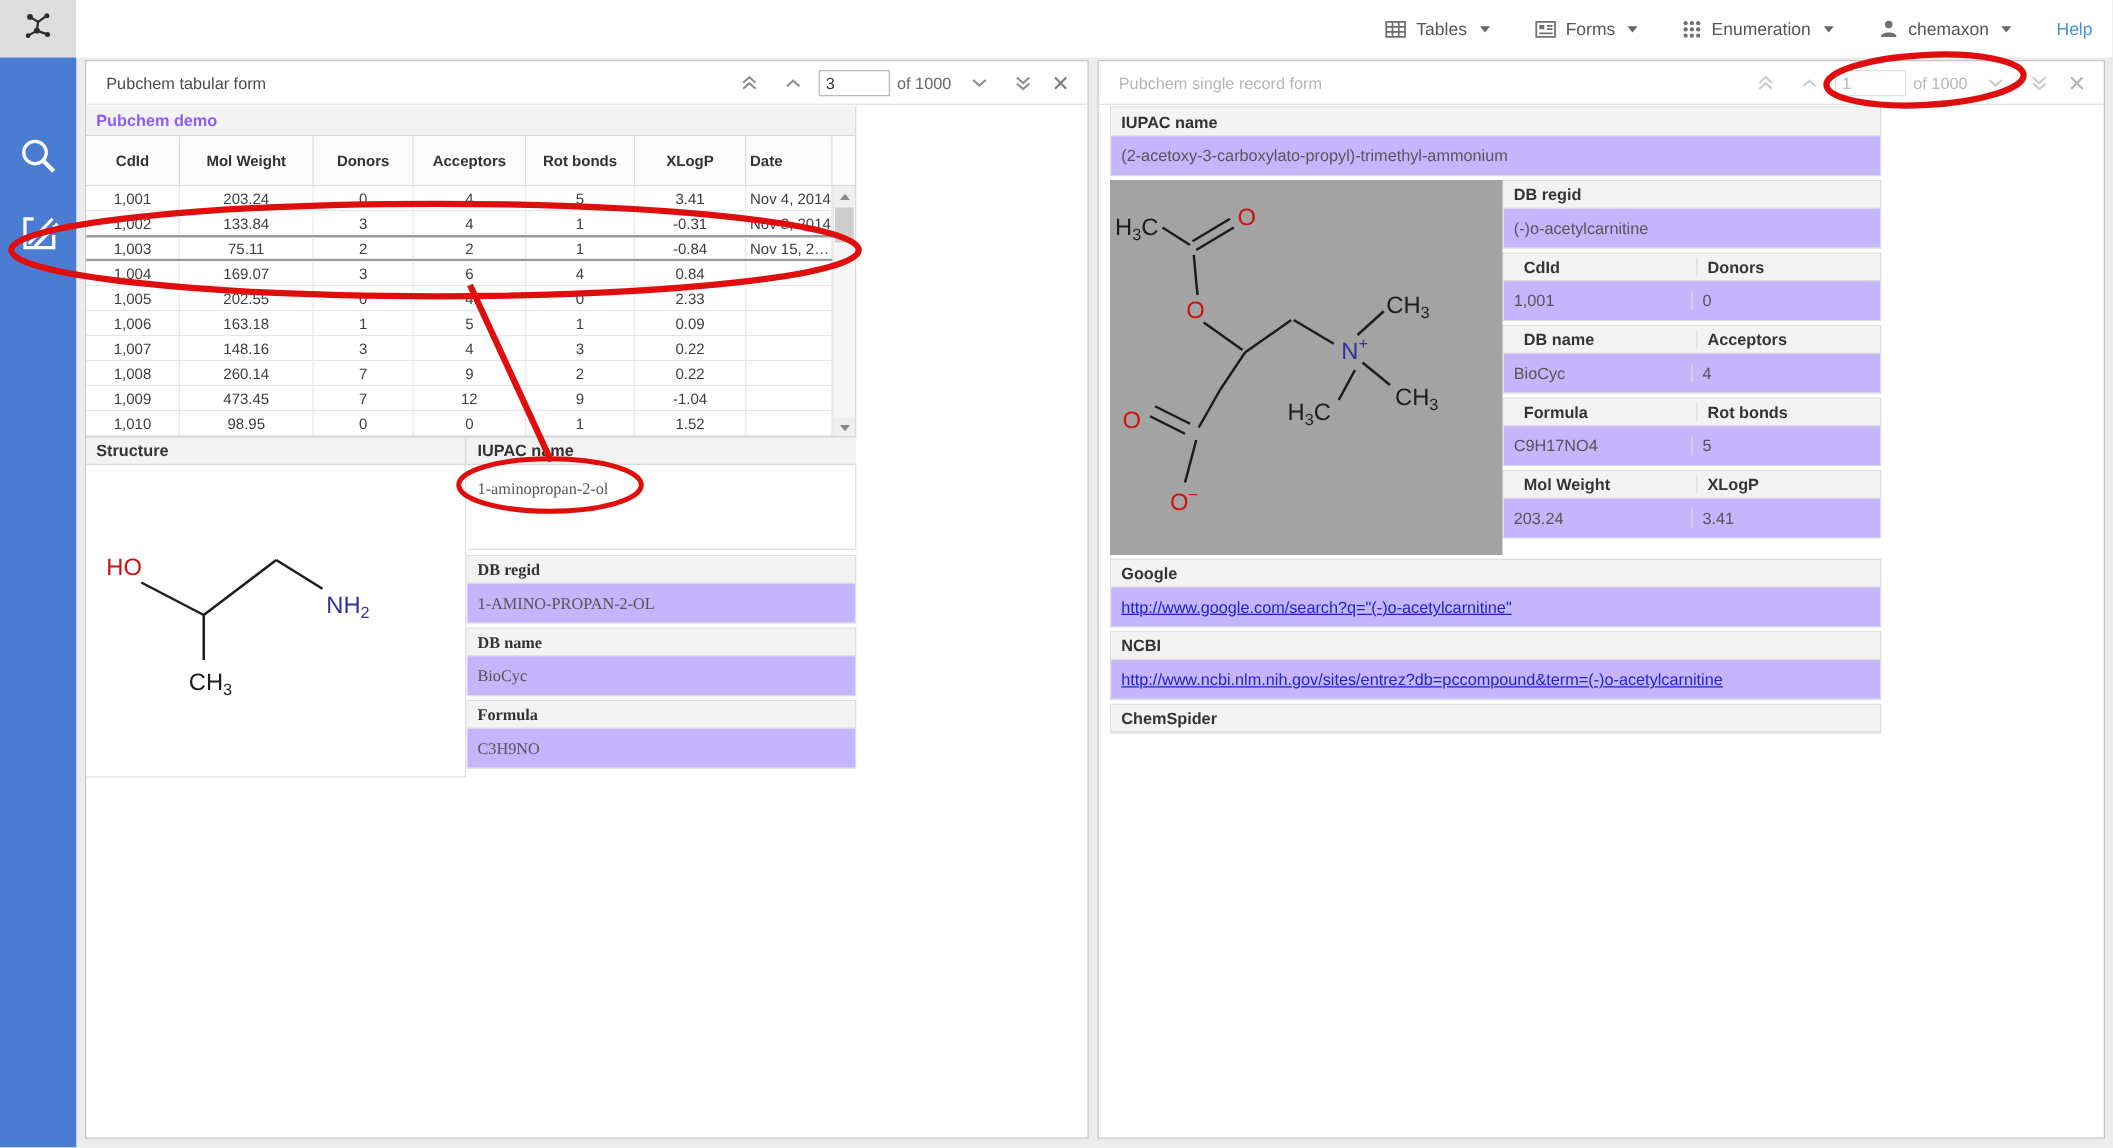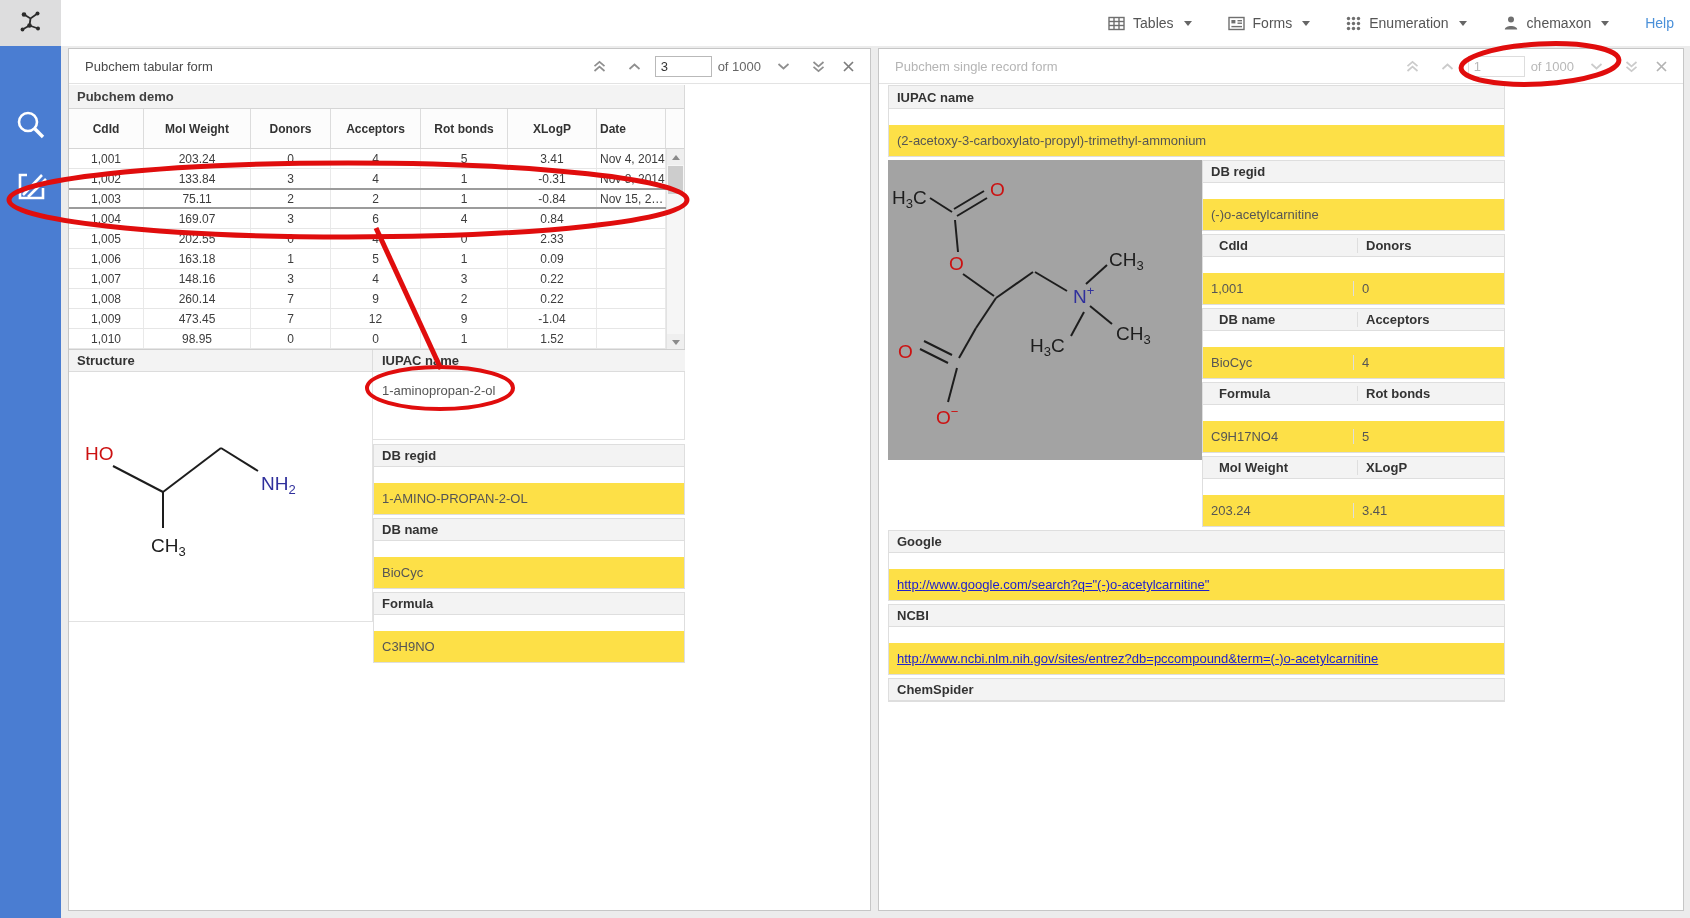--- a/index.html
+++ b/index.html
@@ -37,21 +37,21 @@
   .close-x svg path { stroke:#7d7d7d; stroke-width:1.7; }
   
   .hdr-dis .panel-title { color:#b5b5b5; }
   .hdr-dis .pgbtn svg path { stroke:#cbcbcb; }
   .hdr-dis input { border-color:#ddd; color:#b8b8b8; }
   .hdr-dis .of-label { color:#b8b8b8; }
   .hdr-dis .close-x svg path { stroke:#b3b3b3; }
   .panel-content { position:absolute; left:0; top:36px; right:0; bottom:0; }
   
   .grid { position:absolute; left:0; top:0; width:616px; border-right:1px solid #d9d9d9; }
-  .grid-title { height:24px; background:#f3f3f3; border-bottom:1px solid #d5d5d5; display:flex; align-items:center; padding-left:8px; font-size:13px; font-weight:bold; color:#404040; }
+  .grid-title { height:24px; background:#f3f3f3; border-bottom:1px solid #d5d5d5; display:flex; align-items:center; padding-left:8px; font-size:13px; font-weight:bold; color:#8b5cf6; }
   .ghead { display:flex; height:40px; background:#fcfcfc; border-bottom:1px solid #d5d5d5; position:relative; }
   .ghead .gc { display:flex; align-items:center; justify-content:center; font-size:12px; font-weight:bold; color:#333; border-right:1px solid #dcdcdc; }
   .gbody { position:relative; }
   .grow { display:flex; height:20px; border-bottom:1px solid #e6e6e6; background:#fff; cursor:pointer; }
   .grow .gc { display:flex; align-items:center; justify-content:center; font-size:12px; color:#3d3d3d; border-right:1px solid #e9e9e9; overflow:hidden; white-space:nowrap; }
   .grow.selected { height:21px; border-top:2px solid #9b9b9b; border-bottom:2px solid #9b9b9b; margin-top:-1px; }
   .c0{width:75px}.c1{width:107px}.c2{width:80px}.c3{width:90px}.c4{width:87px}.c5{width:89px}
   .c6{width:69px; justify-content:flex-start !important; padding-left:3px;}
   .c7{width:18px; border-right:none !important;}
   
@@ -61,26 +61,26 @@
   .tri-up { width:0;height:0;border-left:4px solid transparent;border-right:4px solid transparent;border-bottom:5px solid #8a8a8a; }
   .tri-down { width:0;height:0;border-left:4px solid transparent;border-right:4px solid transparent;border-top:5px solid #8a8a8a; }
   .sb-thumb { position:absolute; left:1px; top:17px; width:15px; height:28px; background:#cdcdcd; cursor:grab; }
   
   .formsec { position:absolute; left:0; top:264px; width:616px; }
   .fs-head { display:flex; height:23px; background:#f3f3f3; border-top:1px solid #cfcfcf; border-bottom:1px solid #dcdcdc; font-size:13px; font-weight:bold; color:#333; }
   .fs-head .fh-l { width:304px; display:flex; align-items:center; padding-left:8px; border-right:1px solid #dcdcdc; }
   .fs-head .fh-r { width:312px; display:flex; align-items:center; padding-left:9px; }
   .fs-body { display:flex; }
   .structure-cell { width:304px; height:250px; border-right:1px solid #e2e2e2; border-bottom:1px solid #e2e2e2; position:relative; background:#fff; }
-  .rightcol { width:312px; }
+  .rightcol { width:312px;font-family:Liberation Serif, serif; }
   .iupac-cell { height:68px; border-bottom:1px solid #e2e2e2; border-right:1px solid #e2e2e2; padding:11px 8px 0 9px; font-size:13px; color:#555; background:#fff; }
   .fgroup { border:1px solid #dedede; margin-top:3px; }
   .fgroup.first { margin-top:4px; }
   .flabel { height:22px; background:#f3f3f3; border-bottom:1px solid #dedede; display:flex; align-items:center; padding-left:8px; font-size:13px; font-weight:bold; color:#333; }
-  .fvalue { height:31px; display:flex; align-items:center; padding-left:8px; font-size:13px; color:#555; background:#fde047;margin-top:16px; }
+  .fvalue { height:31px; display:flex; align-items:center; padding-left:8px; font-size:13px; color:#555; background:#c4b5fd; }
   
   .record { position:absolute; left:9px; top:0; width:617px; }
   .rec-iupac { border:1px solid #dedede; }
   .rec-iupac .flabel { height:23px; }
   .rec-iupac .fvalue { height:31px; }
   .rec-body { display:flex; margin-top:3px; }
   .struct2 { width:314px; height:300px; position:relative; background:#a3a3a3; }
   .fields2 { width:303px; }
   .fields2 .fgroup:first-child { margin-top:0; }
   .pl2, .pv2 { display:flex; }

